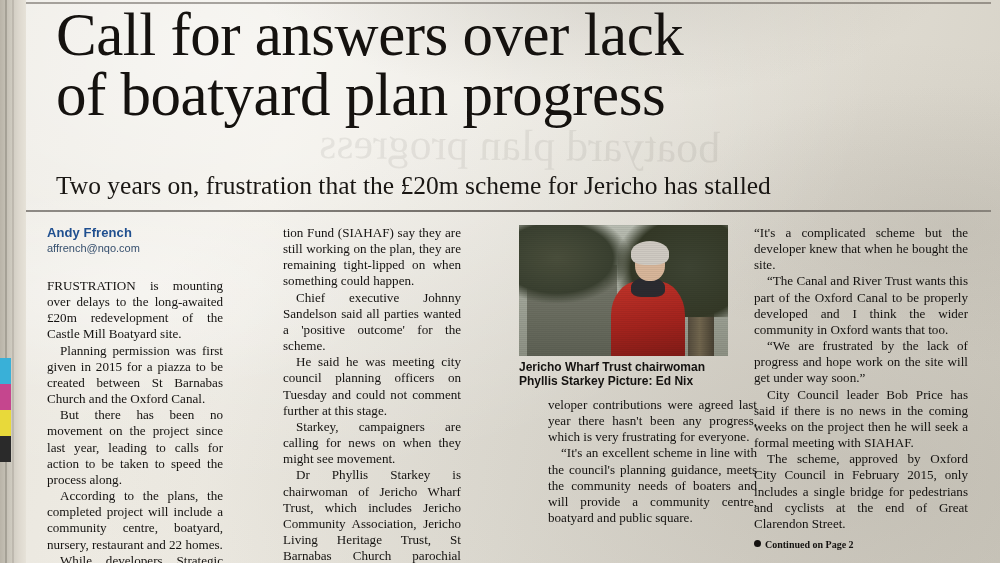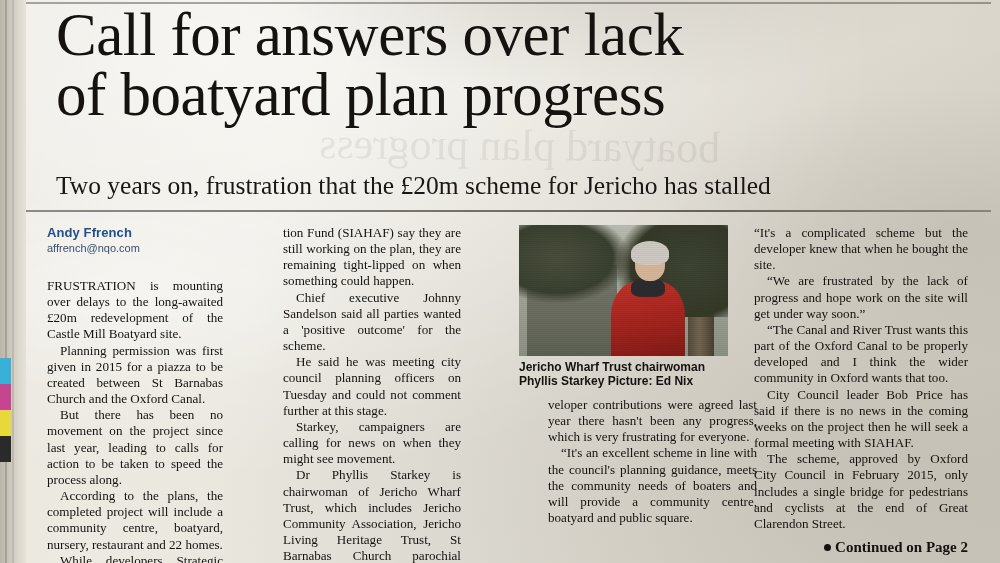--- a/index.html
+++ b/index.html
@@ -262,23 +262,23 @@
     z-index: 8;
   }
   .caption .credit { }
 
   
   .continued {
     position: absolute;
     left: 754px;
     top: 539px;
     width: 214px;
-    text-align: right;
-    font-family: "Liberation Serif", serif;
-    font-size: 15px;
+    text-align: left;
+    font-family: "Liberation Serif", serif;
+    font-size: 10px;
     font-weight: bold;
     color: #141210;
     z-index: 8;
   }
   .continued .bullet {
     display: inline-block;
     width: 7px;
     height: 7px;
     border-radius: 50%;
     background: #141210;
@@ -374,22 +374,22 @@
 
   </div>
 
   <div class="col" id="col3">
     <p class="first">veloper contributions were agreed last year there hasn't been any progress, which is very frustrating for everyone.</p>
     <p>“It's an excellent scheme in line with the council's planning guidance, meets the community needs of boaters and will provide a community centre, boatyard and public square.</p>
   </div>
 
   <div class="col" id="col4">
     <p class="first">“It's a complicated scheme but the developer knew that when he bought the site.</p>
+    <p>“The Canal and River Trust wants this part of the Oxford Canal to be properly developed and I think the wider community in Oxford wants that too.</p>
     <p>“We are frustrated by the lack of progress and hope work on the site will get under way soon.”</p>
-    <p>“The Canal and River Trust wants this part of the Oxford Canal to be properly developed and I think the wider community in Oxford wants that too.</p>
     <p>City Council leader Bob Price has said if there is no news in the coming weeks on the project then he will seek a formal meeting with SIAHAF.</p>
     <p>The scheme, approved by Oxford City Council in February 2015, only includes a single bridge for pedestrians and cyclists at the end of Great Clarendon Street.</p>
   </div>
 
   <div class="continued">
     <span class="bullet"></span><span>Continued on Page 2</span>
   </div>
 
 </div>
 

